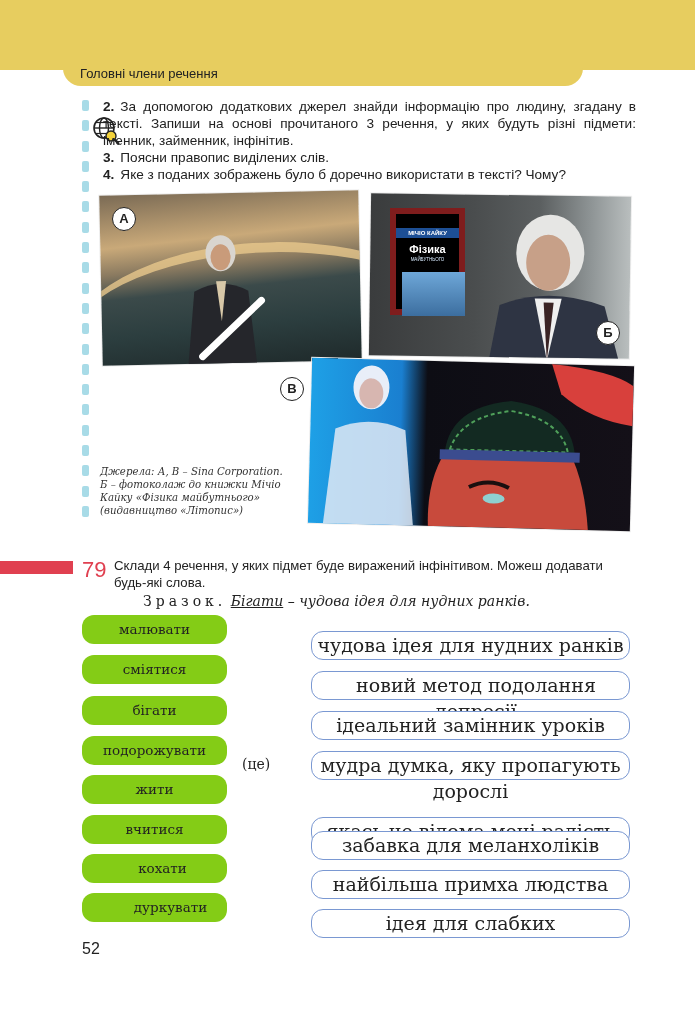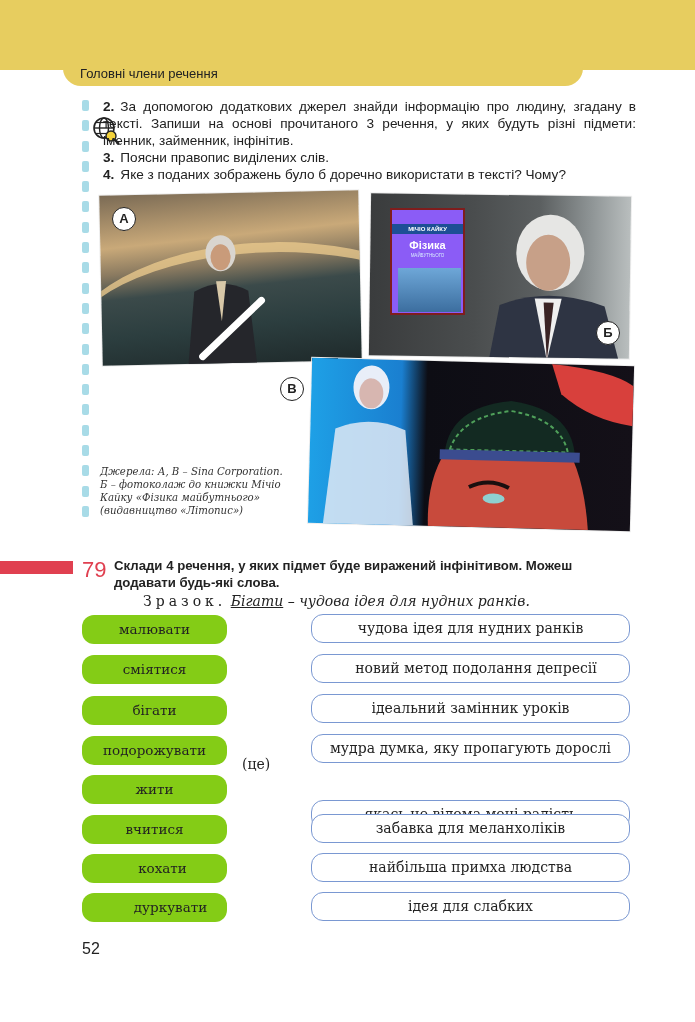--- a/index.html
+++ b/index.html
@@ -26,38 +26,38 @@
   .photo-b { left: 370px; top: 195px; width: 260px; height: 162px; transform: rotate(0.8deg);
     background: linear-gradient(90deg, #3a3c3d 0%, #4a4d4e 40%, #5b5f60 65%, #8f9596 85%, #b9bebe 100%); }
   .photo-c { left: 310px; top: 362px; width: 322px; height: 165px; transform: rotate(1.5deg);
     background: linear-gradient(90deg, #1ea0e6 0%, #1a7fd0 28%, #0d0d14 36%, #141018 100%); }
 
   .badge { position: absolute; width: 24px; height: 24px; border-radius: 50%; background: #fff; border: 1.5px solid #222; font-weight: bold; font-size: 13px; text-align: center; line-height: 21px; color: #222; }
   .badge-a { left: 112px; top: 207px; }
   .badge-b { left: 596px; top: 321px; }
   .badge-c { left: 280px; top: 377px; }
 
-  .book { position: absolute; left: 390px; top: 208px; width: 75px; height: 107px; background: #8b5cf6; border: 2px solid #7f1d1d; }
+  .book { position: absolute; left: 390px; top: 208px; width: 75px; height: 107px; background: #000000; border: 6px solid #7f1d1d; }
   .book .author { position: absolute; left: 0; top: 14px; width: 100%; height: 10px; background: #1d4f95; color: #fff; font-size: 6px; text-align: center; line-height: 10px; font-weight: bold; }
   .book .title { position: absolute; left: 0; top: 29px; width: 100%; color: #fff; font-size: 11px; font-weight: bold; text-align: center; }
   .book .sub { position: absolute; left: 0; top: 43px; width: 100%; color: #d8ebff; font-size: 4.5px; text-align: center; }
   .book .city { position: absolute; left: 6px; top: 58px; width: 63px; height: 44px; background: linear-gradient(180deg, #6ea7d8, #3c6e9f); }
 
   .caption { position: absolute; left: 100px; top: 465px; width: 195px; font-family: "DejaVu Serif", serif; font-style: italic; font-size: 10.2px; line-height: 13px; color: #333; text-align: left; }
 
   .ex-bar { position: absolute; left: 0; top: 561px; width: 73px; height: 13px; background: #e04050; }
   .ex-num { position: absolute; left: 82px; top: 557px; font-size: 22px; color: #e04050; }
-  .ex-text { position: absolute; left: 114px; top: 557px; width: 520px; font-size: 13.2px; line-height: 17px; font-weight: bold; color: #222; }
+  .ex-text { position: absolute; left: 114px; top: 557px; width: 520px; font-size: 13.2px; line-height: 17px; font-weight: normal; color: #222; }
   .sample { position: absolute; left: 115px; top: 593px; font-family: "DejaVu Serif", serif; font-size: 14px; color: #222; }
   .sample .label { letter-spacing: 4px; margin-left: 28px; }
   .sample .ital { font-style: italic; }
   .sample .u { text-decoration: underline; font-style: italic; }
 
   .pill-l { position: absolute; left: 82px; width: 145px; height: 29px; background: #84cc16; border-radius: 12px; font-family: "DejaVu Serif", serif; font-size: 13.5px; text-align: center; line-height: 29px; color: #222; }
-  .pill-r { position: absolute; left: 311px; width: 319px; height: 29px; border: 1.5px solid #7a98d2; border-radius: 12px; font-family: "DejaVu Serif", serif; font-size: 14px; text-align: center; line-height: 26px; color: #222; background: #fff; }
+  .pill-r { position: absolute; left: 311px; width: 319px; height: 29px; border: 1.5px solid #7a98d2; border-radius: 12px; font-family: "DejaVu Serif", serif; font-size: 19px; text-align: center; line-height: 26px; color: #222; background: #fff; margin-top: 17px; }
   .ce { position: absolute; left: 242px; top: 756px; font-family: "DejaVu Serif", serif; font-size: 14px; color: #222; }
 
   .page-num { position: absolute; left: 82px; top: 940px; font-size: 16px; color: #222; }
 </style>
 </head>
 <body>
 
 <div class="header-band"></div>
 <div class="header-tab"></div>
 <div class="header-title">Головні члени речення</div>

